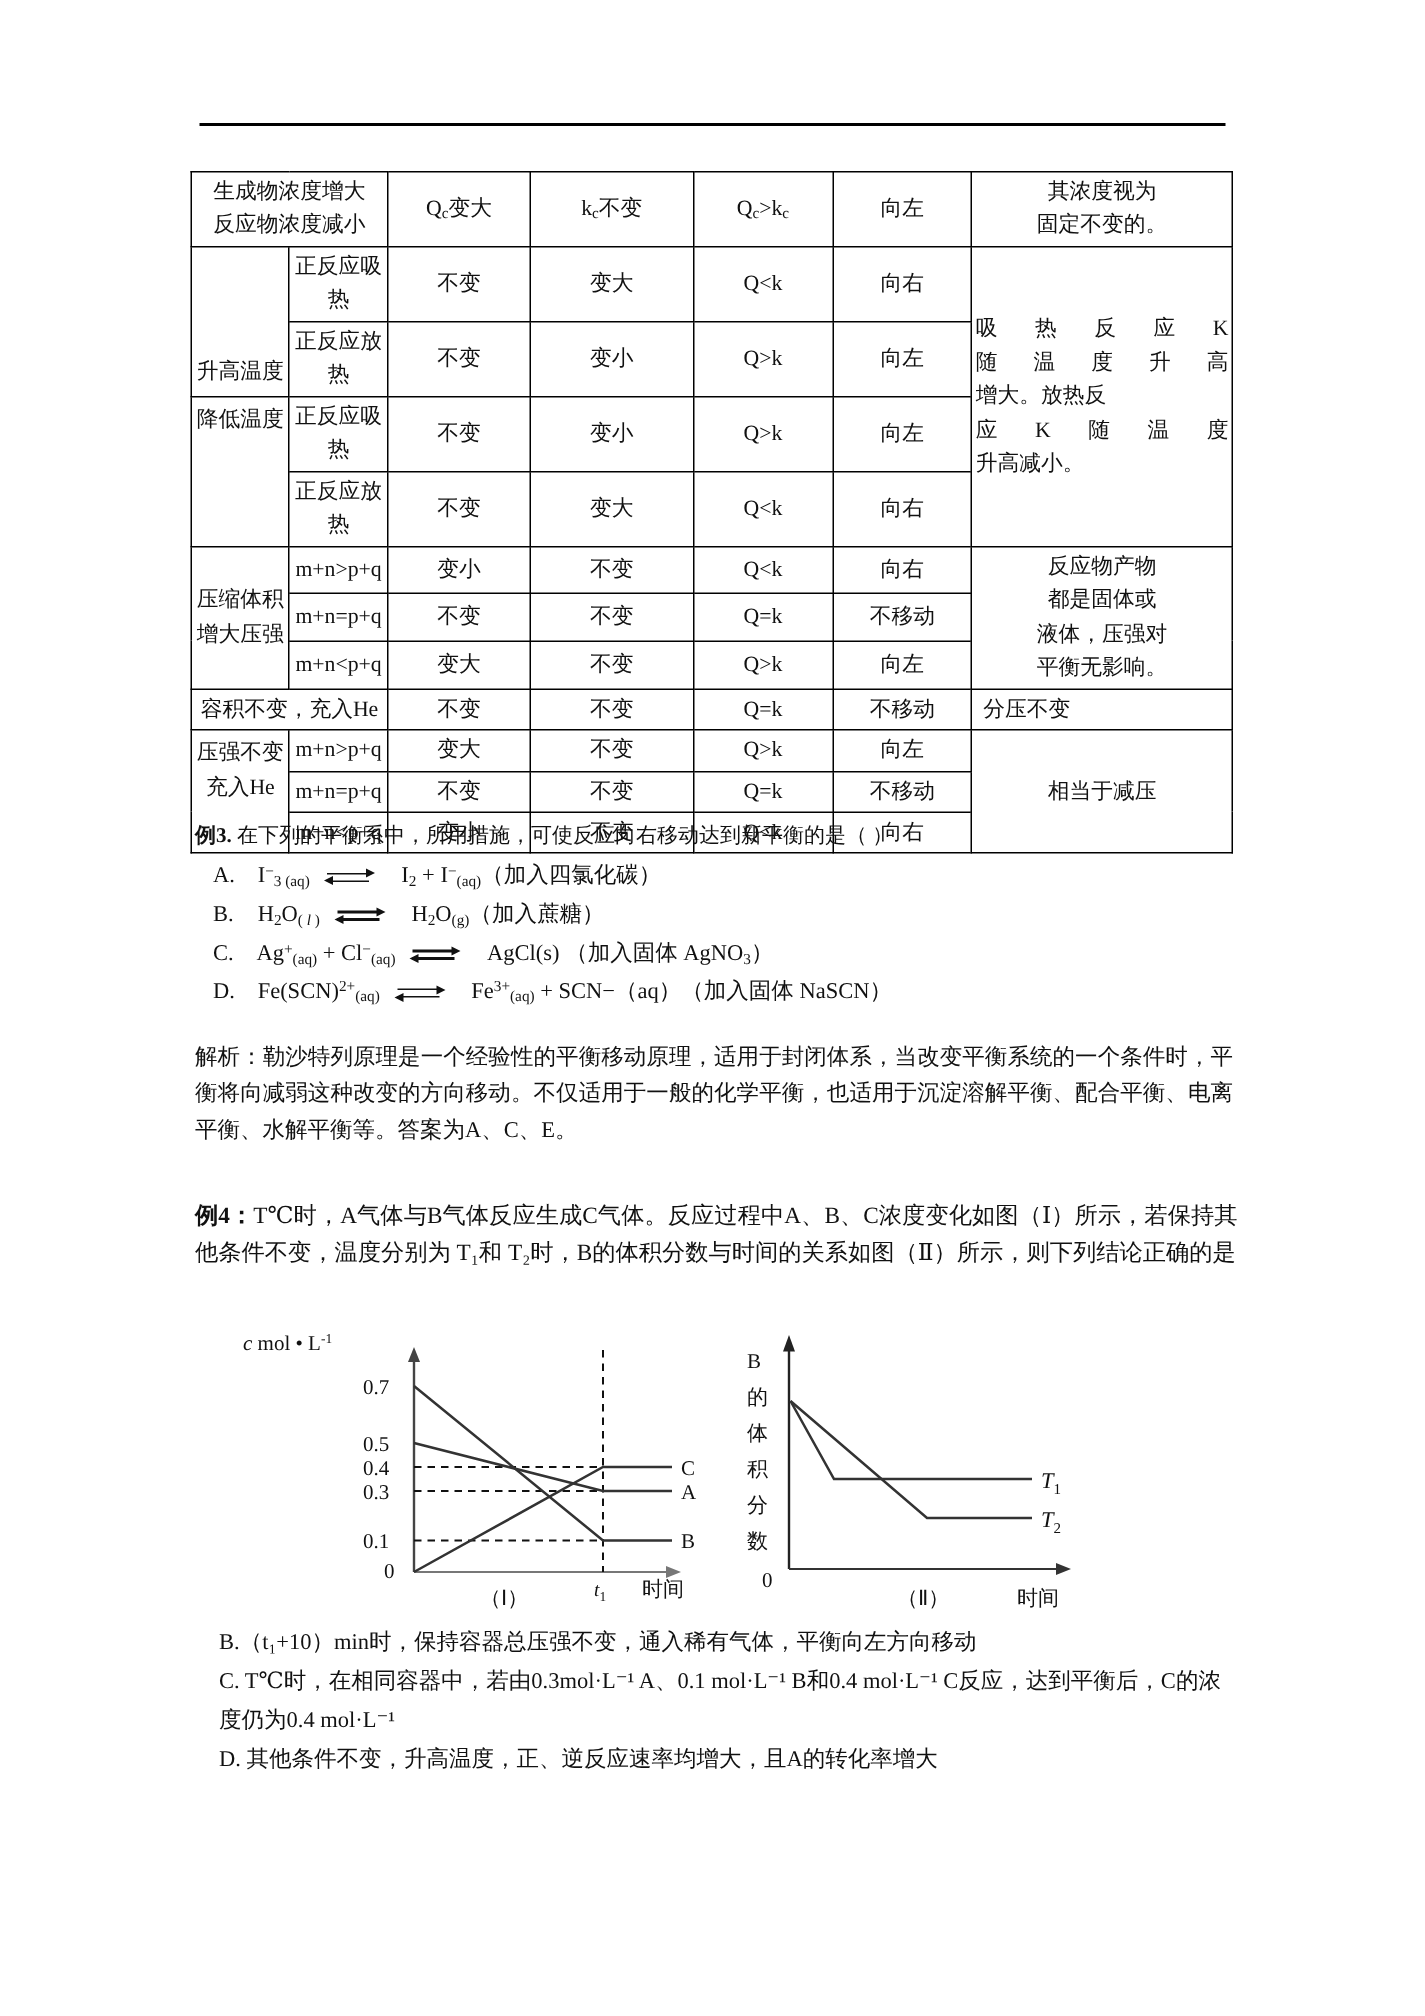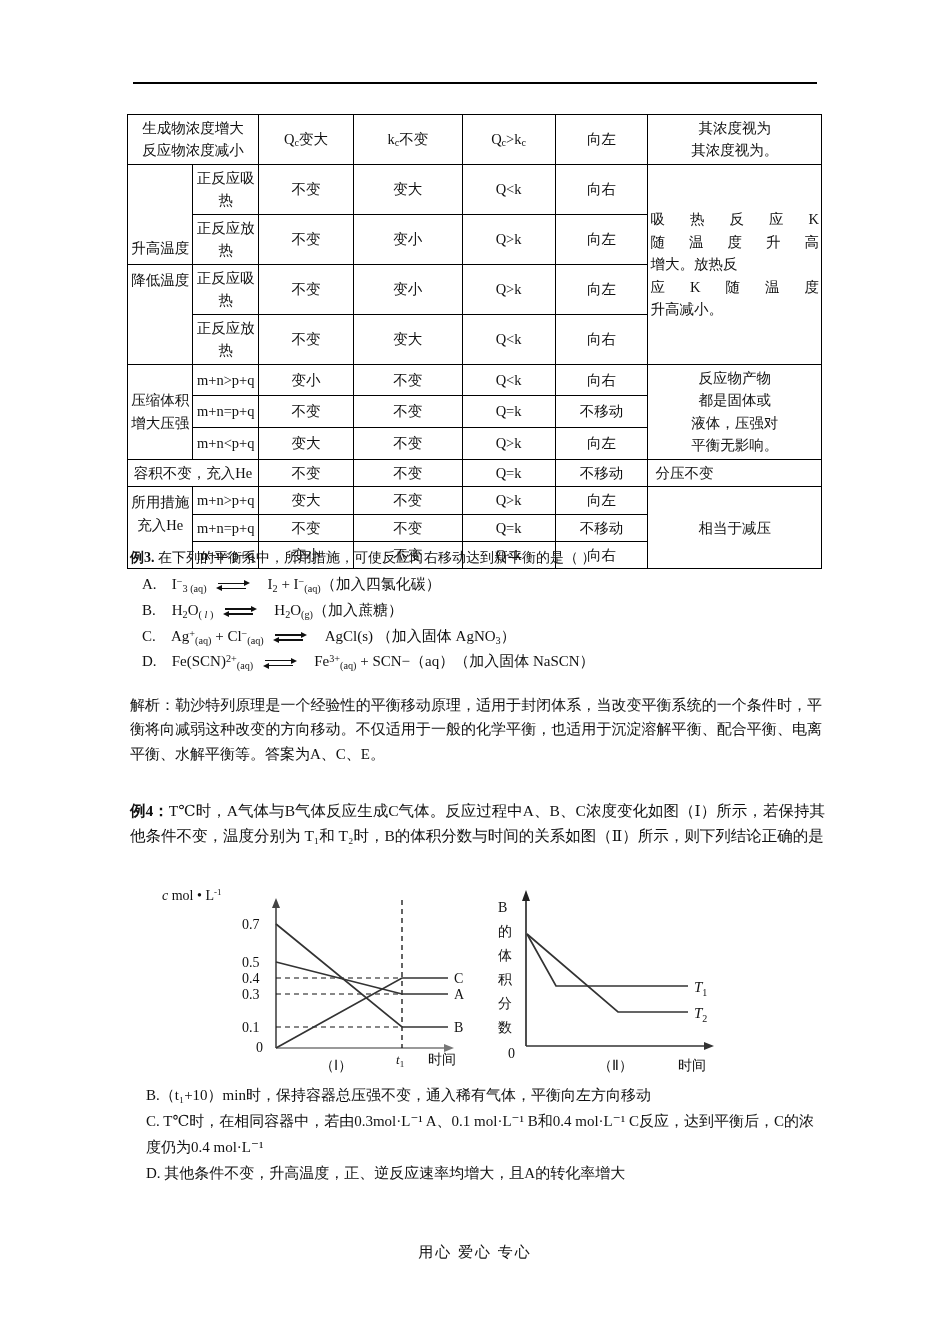--- a/index.html
+++ b/index.html
@@ -185,21 +185,21 @@
         </td>
         <td class="kc">
           <span>k</span><sub class="sm">c</sub><span>不变</span>
         </td>
         <td class="cmp">
           <span>Q</span><sub class="sm">c</sub><span>&gt;</span><span>k</span><sub class="sm">c</sub>
         </td>
         <td class="dir">向左</td>
         <td class="note note-just">
           <div>其浓度视为</div>
-          <div>其浓度视为。</div>
+          <div>固定不变的。</div>
         </td>
       </tr>
 
       <tr>
         <td class="cond" rowspan="2" style="vertical-align:bottom;padding-bottom:4px;">升高温度</td>
         <td class="sub">正反应吸热</td>
         <td class="qc">不变</td>
         <td class="kc">变大</td>
         <td class="cmp">Q&lt;k</td>
         <td class="dir">向右</td>
@@ -275,21 +275,21 @@
         <td class="cond" colspan="2">容积不变，充入He</td>
         <td class="qc">不变</td>
         <td class="kc">不变</td>
         <td class="cmp">Q=k</td>
         <td class="dir">不移动</td>
         <td class="note" style="text-align:left;padding-left:7px;">分压不变</td>
       </tr>
 
       <tr>
         <td class="cond row-twoline" rowspan="3" style="vertical-align:top;padding-top:4px;">
-          <div>所用措施</div>
+          <div>压强不变</div>
           <div>充入He</div>
         </td>
         <td class="sub mn">m+n&gt;p+q</td>
         <td class="qc">变大</td>
         <td class="kc">不变</td>
         <td class="cmp">Q&gt;k</td>
         <td class="dir">向左</td>
         <td class="note" rowspan="3">相当于减压</td>
       </tr>
 
@@ -427,15 +427,14 @@
       <span>B.（t₁+10）min时，保持容器总压强不变，通入稀有气体，平衡向左方向移动</span>
     </div>
     <div class="opt-line opt-wrap" style="width:680px;">
       <span>C. T℃时，在相同容器中，若由0.3mol·L⁻¹ A、0.1 mol·L⁻¹ B和0.4 mol·L⁻¹ C反应，达到平衡后，C的浓度仍为0.4 mol·L⁻¹</span>
     </div>
     <div class="opt-line">
       <span>D. 其他条件不变，升高温度，正、逆反应速率均增大，且A的转化率增大</span>
     </div>
   </div>
 
-  <div id="footer">用心  爱心  专心</div>
 
 </div>
 
 </body></html>

